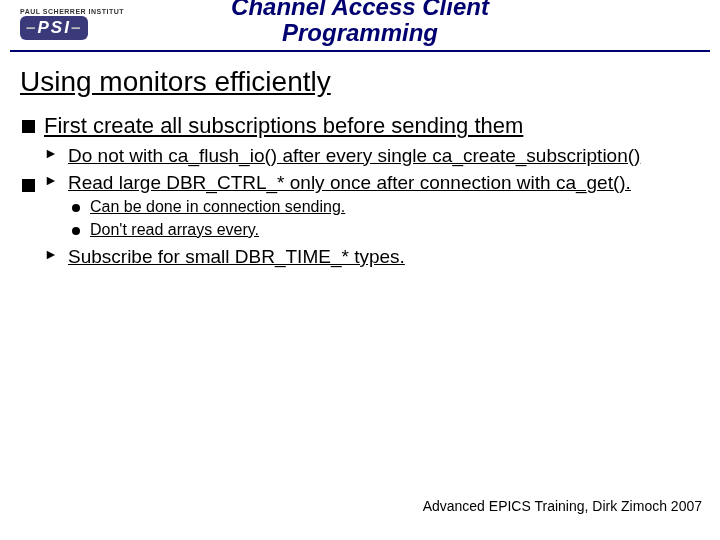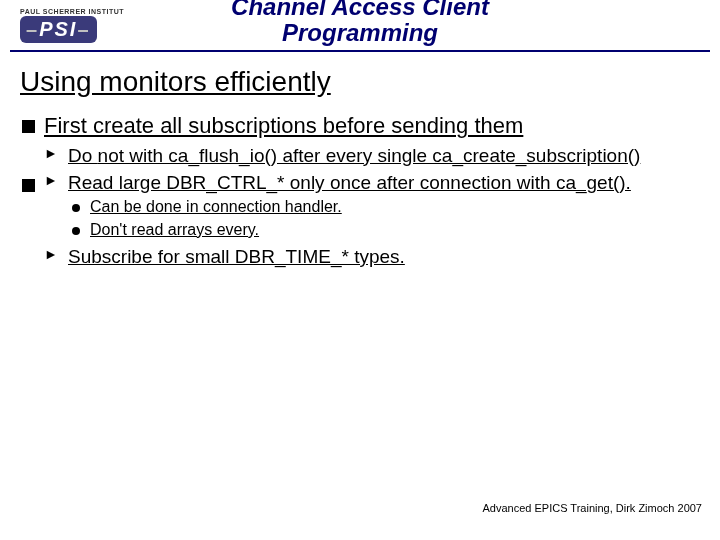--- a/index.html
+++ b/index.html
@@ -32,21 +32,21 @@
   }
   .logo-box {
     display: inline-block;
     background: #3a3a7a;
     border-radius: 6px;
     padding: 2px 6px;
   }
   .logo-text {
     color: #fff;
     font-weight: 900;
-    font-size: 20px;
+    font-size: 17px;
     font-style: italic;
     letter-spacing: 2px;
     font-family: Arial, sans-serif;
   }
   .logo-text .dash { color: #c0c0c0; font-style: normal; }
   .title {
     text-align: center;
     font-size: 24px;
     font-weight: bold;
     font-style: italic;
@@ -118,21 +118,21 @@
     width: 8px;
     height: 8px;
     border-radius: 50%;
     background: #000;
   }
   .u { text-decoration: underline; }
   .footer {
     position: absolute;
     right: 18px;
     bottom: 26px;
-    font-size: 11px;
+    font-size: 14px;
     color: #000;
   }
 </style>
 </head>
 <body>
 
 <div class="header">
   <div class="logo">
     <div class="logo-top">PAUL SCHERRER INSTITUT</div>
     <div class="logo-box">
@@ -155,21 +155,21 @@
         <li>
           <span>Do </span><span class="u">not</span><span> with ca_flush_io() after every single ca_create_subscription()</span>
         </li>
       </ul>
     </li>
     <li>
       <ul class="lvl2">
         <li>
           <span>Read large DBR_CTRL_* only once after connection with ca_get().</span>
           <ul class="lvl3">
-            <li>Can be done in connection handler.</li>
+            <li>Can be done in connection sending.</li>
             <li>Don't read arrays every.</li>
           </ul>
         </li>
         <li>Subscribe for small DBR_TIME_* types.</li>
       </ul>
     </li>
   </ul>
 </div>
 
 <div class="footer">Advanced EPICS Training, Dirk Zimoch 2007</div>

